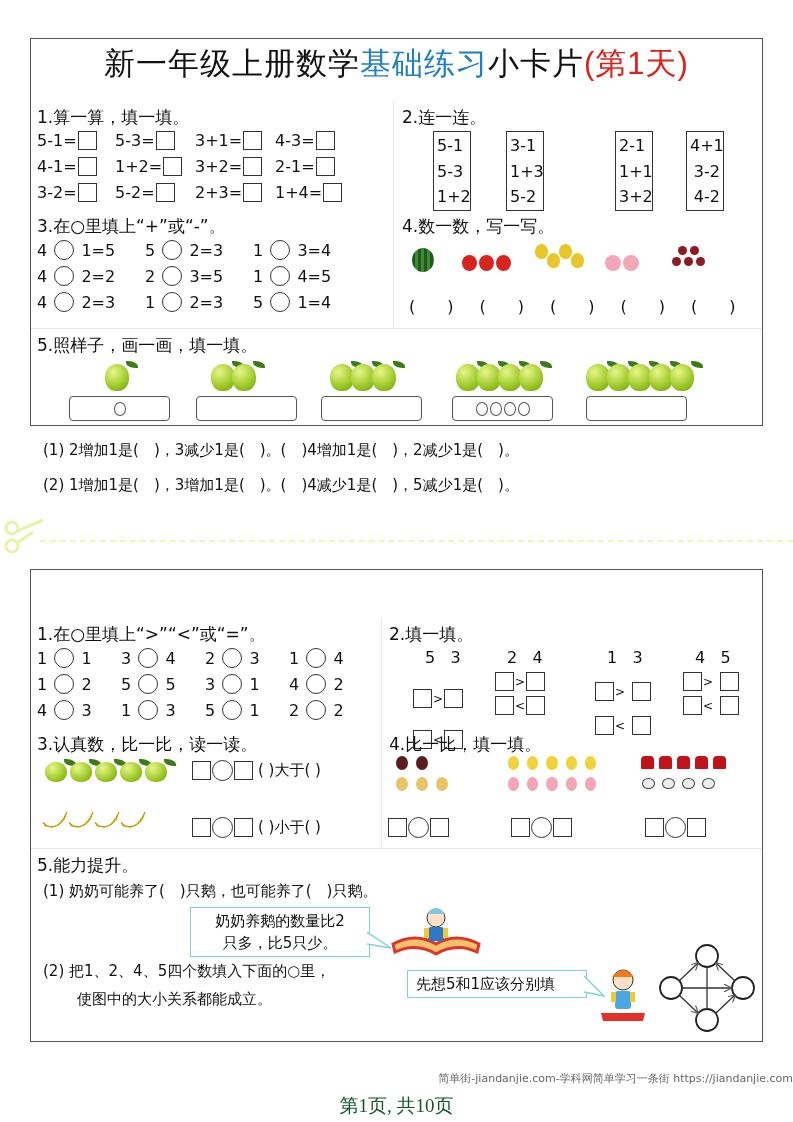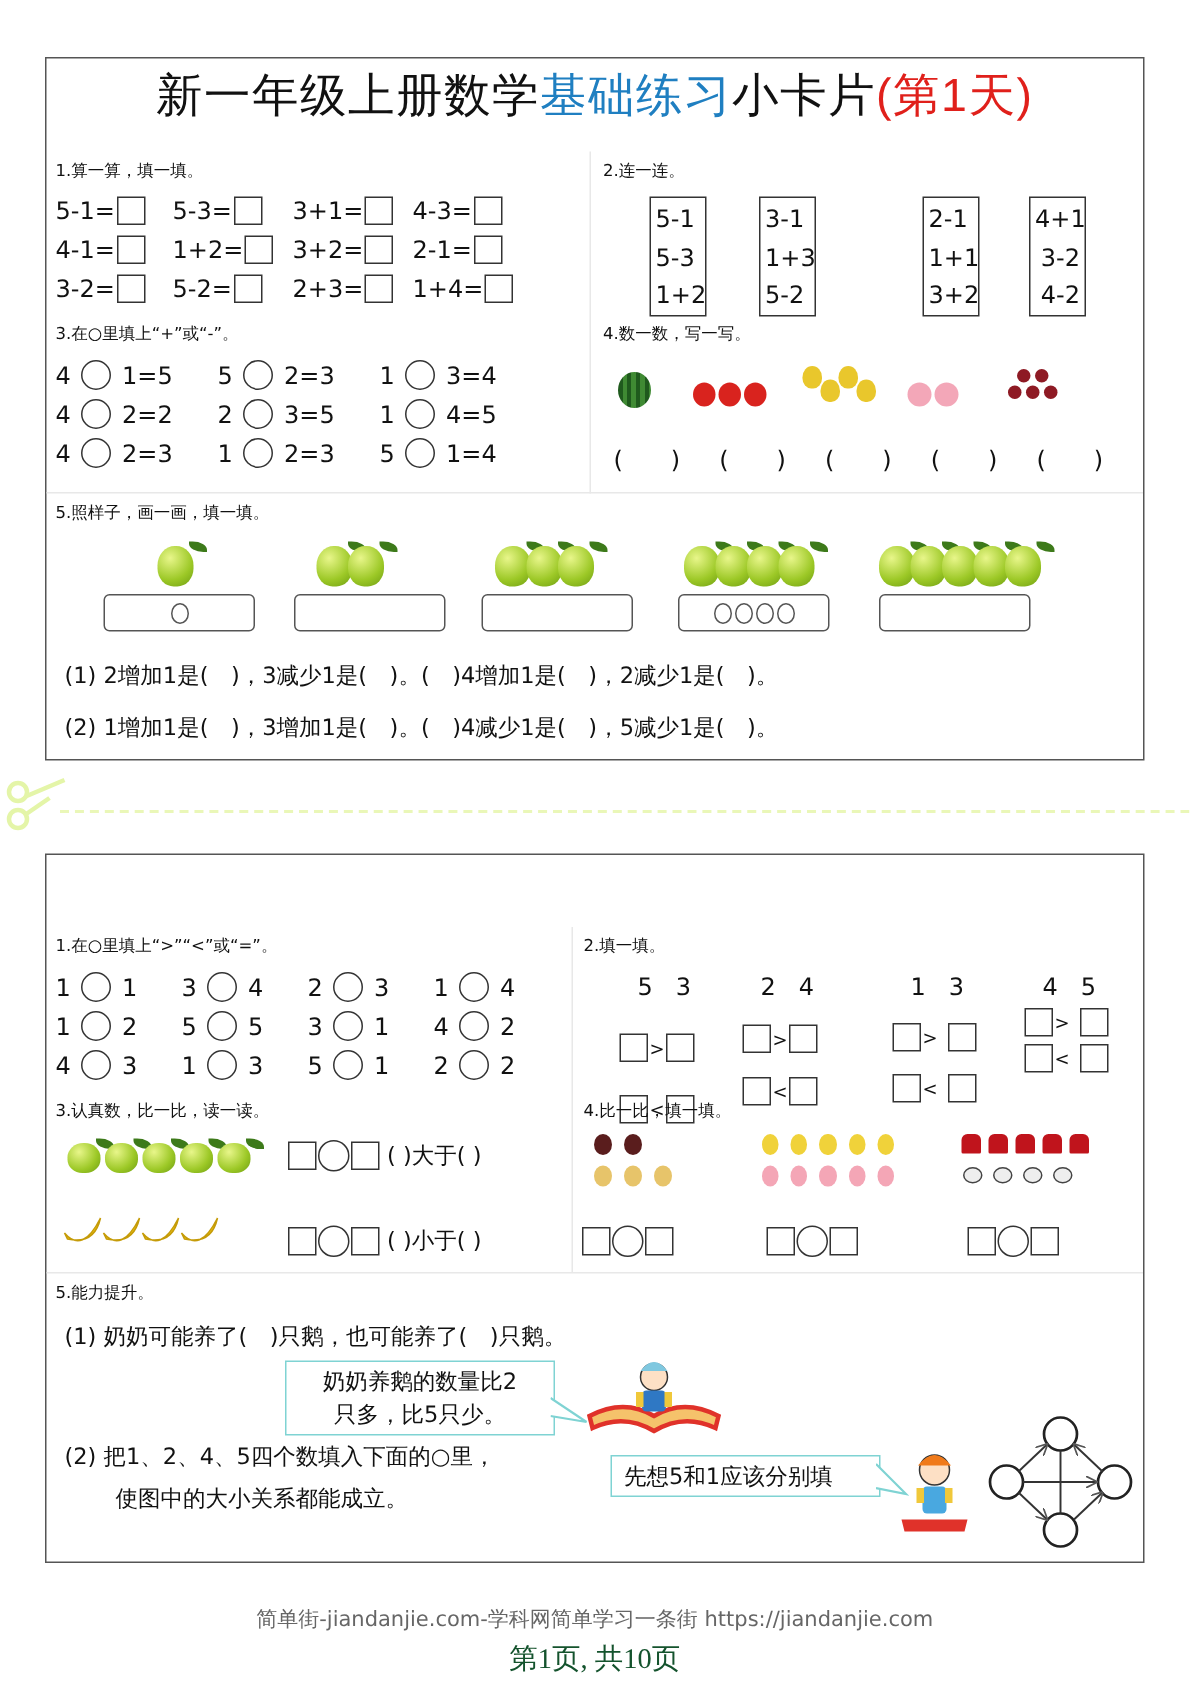--- a/index.html
+++ b/index.html
@@ -1,49 +1,49 @@
 <!DOCTYPE html>
 <html><head>
 <meta charset="utf-8">
 <style>
   * { box-sizing: border-box; margin: 0; padding: 0; }
   html, body { width: 793px; height: 1122px; background: #ffffff; overflow: hidden; }
   body { position: relative; font-family: "DejaVu Sans", "Liberation Sans", sans-serif; color: #111; }
 
   .card { position: absolute; left: 30px; width: 733px; border: 1.5px solid #555; background: #fff; }
-  #card1 { top: 38px; height: 469px; }
+  #card1 { top: 38px; height: 388px; }
   #card2 { top: 569px; height: 473px; }
 
   .card-title { position: absolute; left: 0; right: 0; text-align: center; font-family: "Liberation Sans", sans-serif; font-size: 31px; letter-spacing: 1px; white-space: nowrap; }
   .t-black { color: #111; }
   .t-blue { color: #1f7fc1; }
   .t-red { color: #e0201b; }
 
   .ab { position: absolute; white-space: nowrap; }
-  .qtitle { font-size: 11px; color: #111; }
+  .qtitle { font-size: 17px; color: #111; }
   .txt { font-size: 15px; color: #111; }
   .sep-v { position: absolute; width: 1px; background: #e8e8e8; }
   .sep-h { position: absolute; height: 1px; background: #e8e8e8; }
 
   .sq { display: inline-block; width: 19px; height: 19px; border: 1.3px solid #333; vertical-align: middle; background: #fff; }
   .ci { display: inline-block; width: 20px; height: 20px; border: 1.3px solid #333; border-radius: 50%; vertical-align: middle; background: #fff; }
   .eq { font-size: 16px; display: inline-flex; align-items: center; gap: 1px; }
 
   .lianbox { position: absolute; border: 1.2px solid #333; width: 38px; height: 80px; display: flex; flex-direction: column; justify-content: space-between; padding: 1px 3px; font-size: 16px; line-height: 25px; }
 
   .fruit { position: absolute; display: flex; gap: 0; }
   .apple { width: 24px; height: 27px; border-radius: 48% 48% 45% 45%; background: radial-gradient(circle at 35% 30%, #e8f68a, #9cc826 60%, #6d9c12); position: relative; margin-right: -3px; }
   .apple::after { content: ""; position: absolute; right: -9px; top: -3px; width: 12px; height: 7px; background: #3d7a1a; border-radius: 0 80% 0 80%; }
   .ovalbox { position: absolute; width: 101px; height: 25px; border: 1.3px solid #555; border-radius: 4px; display: flex; align-items: center; justify-content: center; gap: 2px; }
   .smallo { display: inline-block; width: 12px; height: 14px; border: 1.2px solid #555; border-radius: 50%; }
 
   .bubble { position: absolute; border: 1.5px solid #7fd3d3; background: #fff; font-size: 15px; line-height: 22px; padding: 2px 8px; }
   .kid { position: absolute; }
 
-  .footer1 { position: absolute; top: 1071px; left: 0; right: 0; text-align: center; font-size: 14px; color: #666; font-family: "DejaVu Sans", sans-serif; }
+  .footer1 { position: absolute; top: 1071px; left: 0; right: 0; text-align: right; font-size: 11px; color: #666; font-family: "DejaVu Sans", sans-serif; }
   .footer2 { position: absolute; top: 1093px; left: 0; right: 0; text-align: center; font-size: 19px; color: #14532d; font-family: Liberation Serif, serif; }
 
   .cutline { position: absolute; left: 40px; right: 0; top: 540px; border-top: 2px dashed #eaf7b8; }
   .scissors { position: absolute; left: 3px; top: 516px; width: 42px; height: 40px; }
 
   .paren { font-size: 16px; }
   .mini { display: inline-block; width: 13px; height: 15px; border-radius: 50%; margin: 0 1px; vertical-align: middle; }
 </style>
 </head>
 <body>
@@ -263,21 +263,21 @@
             <span class="sq"></span>
             <span style="font-size:12px">&gt;</span>
             <span class="sq"></span>
           </span>
         <span class="eq">
             <span class="sq"></span>
             <span style="font-size:12px">&lt;</span>
             <span class="sq"></span>
           </span>
       </div>
-      <div style="display:flex;flex-direction:column;gap:16px;align-items:flex-start;">
+      <div style="display:flex;flex-direction:column;gap:5px;align-items:flex-start;">
         <span style="padding-left:12px;"><span>2</span>&nbsp;&nbsp;&nbsp;<span>4</span></span>
         <span class="eq">
             <span class="sq"></span>
             <span style="font-size:12px">&gt;</span>
             <span class="sq"></span>
           </span>
         <span class="eq">
             <span class="sq"></span>
             <span style="font-size:12px">&lt;</span>
             <span class="sq"></span>

